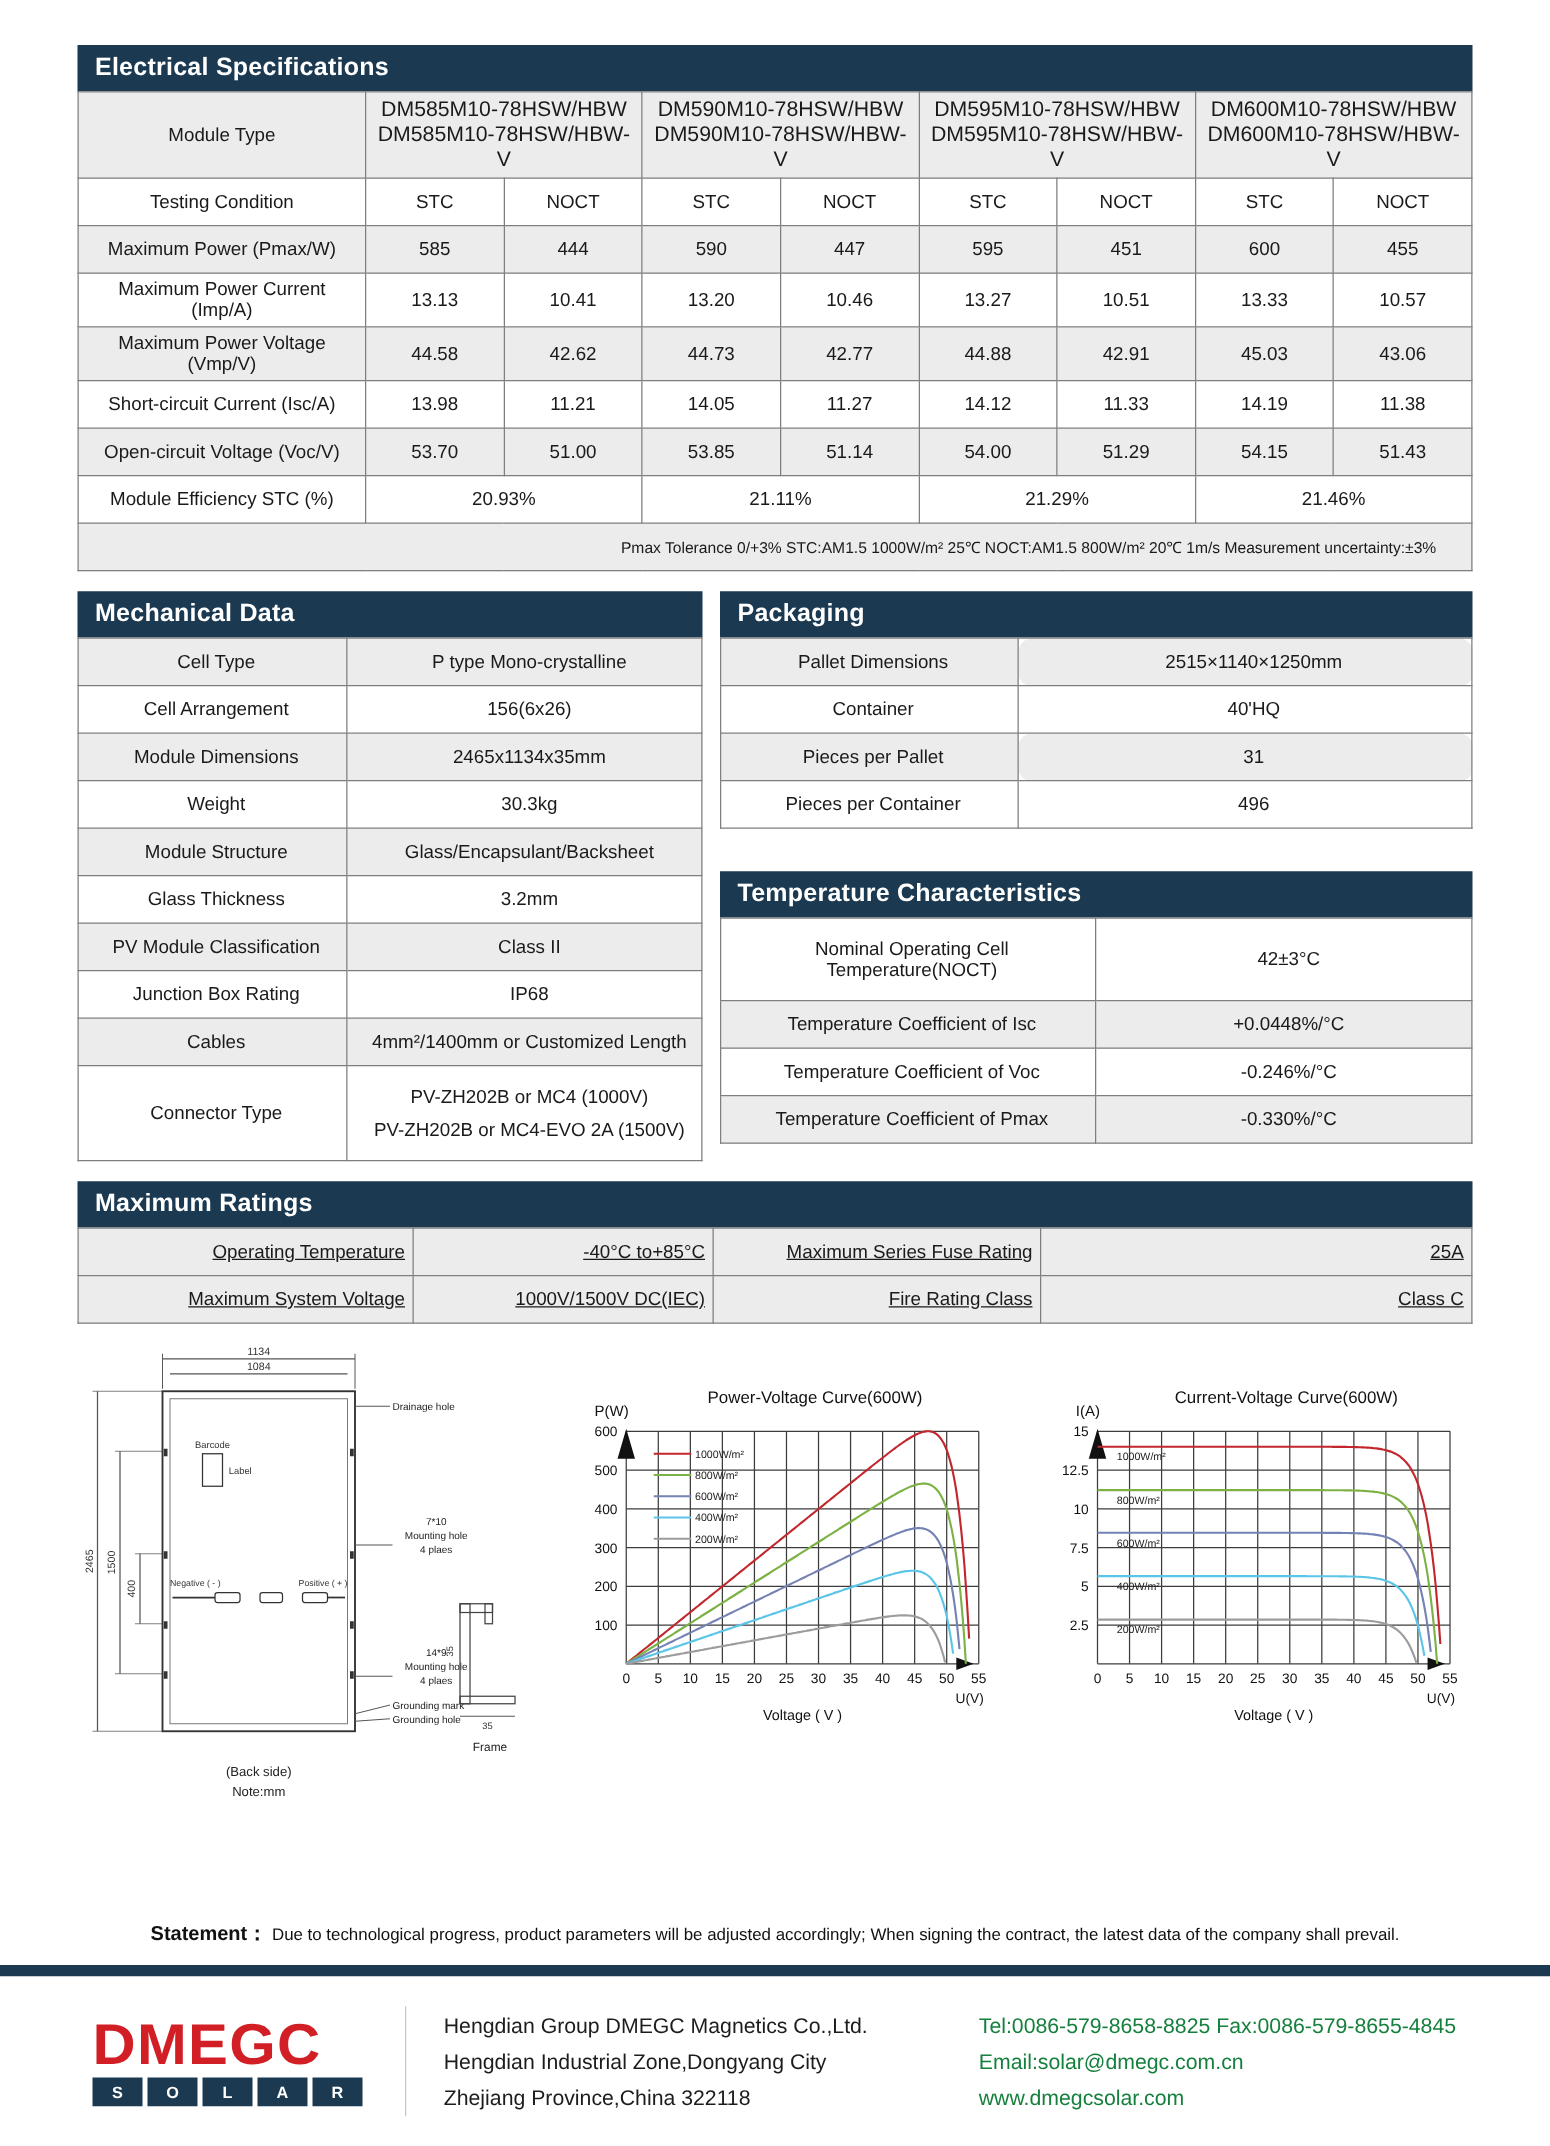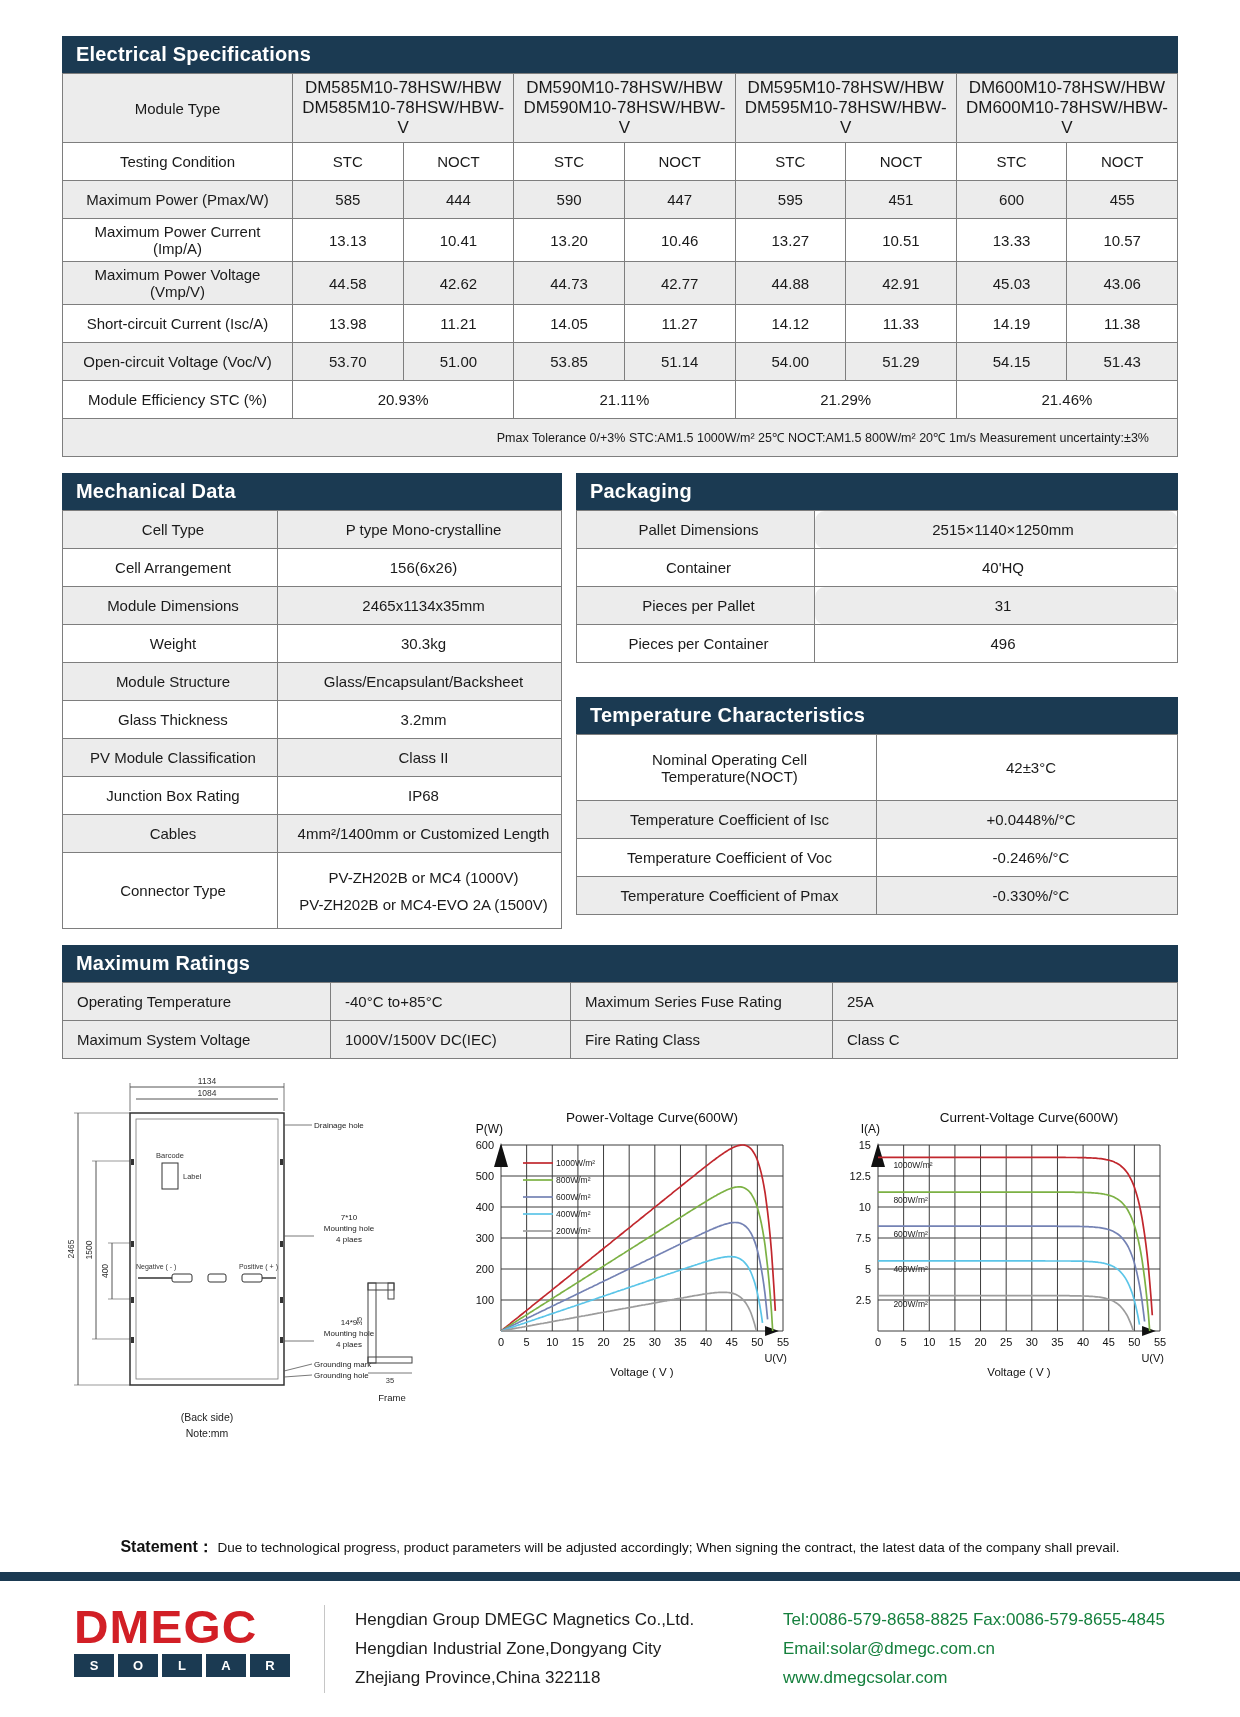--- a/index.html
+++ b/index.html
@@ -23,32 +23,32 @@
   .leftcol{width:500px;}
   .rightcol{flex:1;}
   .kv td{text-align:center;padding-left:12px;height:38px;}
   .kv td.val{padding-left:14px;}
   .pack td.val{padding-left:20px;border-radius:10px;}
   .conn-row td{height:76px;}
   .conn-row .ln{line-height:27px;}
   .temp tr.first td{height:66px;}
   .gap34{height:34px;}
   
-  .maxr td{text-align:left;padding-left:14px;height:38px;}
+  .maxr td{text-align:right;padding-left:14px;height:38px;text-decoration:underline;}
   
   .diagrams{display:flex;justify-content:space-between;align-items:flex-start;
             margin-top:14px;height:462px;}
   svg{font-family:"Liberation Sans",sans-serif;}
   .chartbox{margin-top:34px;}
   
   .statement{text-align:center;font-size:13.5px;margin-top:2px;color:#111;}
   .statement b{font-size:16px;}
   
   .footbar{height:9px;background:var(--accent);margin-top:14px;}
-  .footer{display:flex;align-items:flex-start;padding:24px 0 0 74px;}
+  .footer{display:flex;align-items:center;padding:24px 0 0 74px;}
   .logo-word{color:var(--red);font-weight:bold;font-size:46px;line-height:44px;
              letter-spacing:1px;transform:scaleX(1.04);transform-origin:left;}
   .logo-sub{display:flex;gap:4px;margin-top:5px;}
   .logo-sub .bx{width:40px;height:23px;background:var(--accent);color:#fff;
                 font-weight:bold;font-size:13px;display:flex;align-items:center;
                 justify-content:center;}
   .fdivider{width:1px;background:#c6c6c6;height:88px;margin:0 30px 0 34px;}
   .addr{font-size:17px;line-height:29px;color:#1c1c1c;width:400px;}
   .contacts{font-size:17px;line-height:29px;color:#15803d;margin-left:28px;}
 </style>

